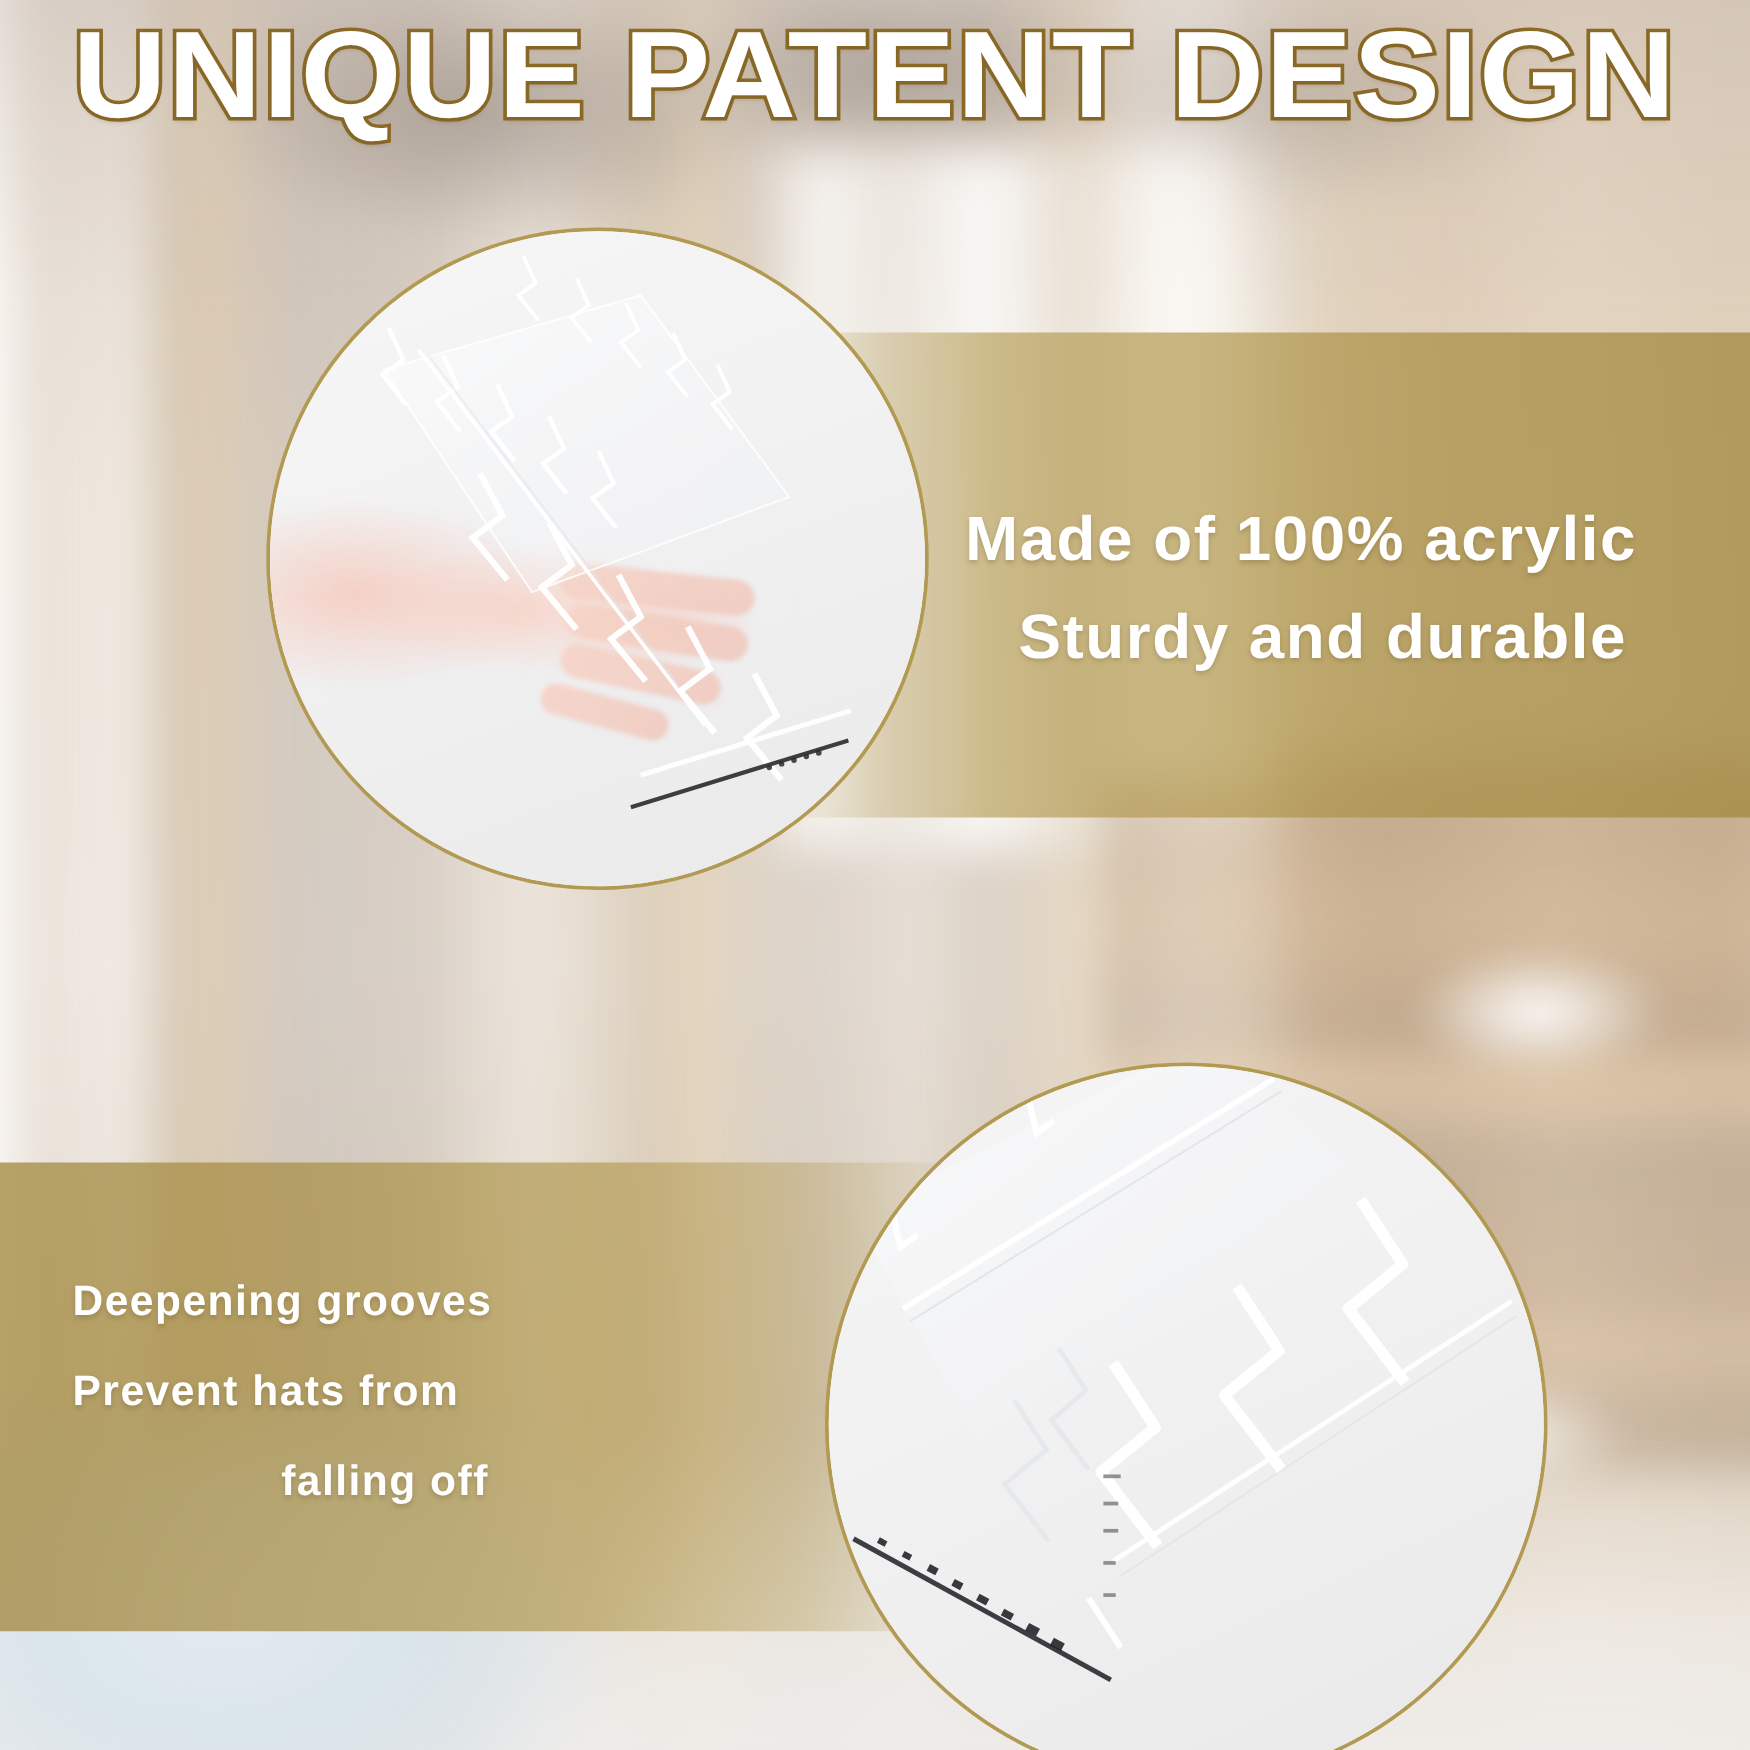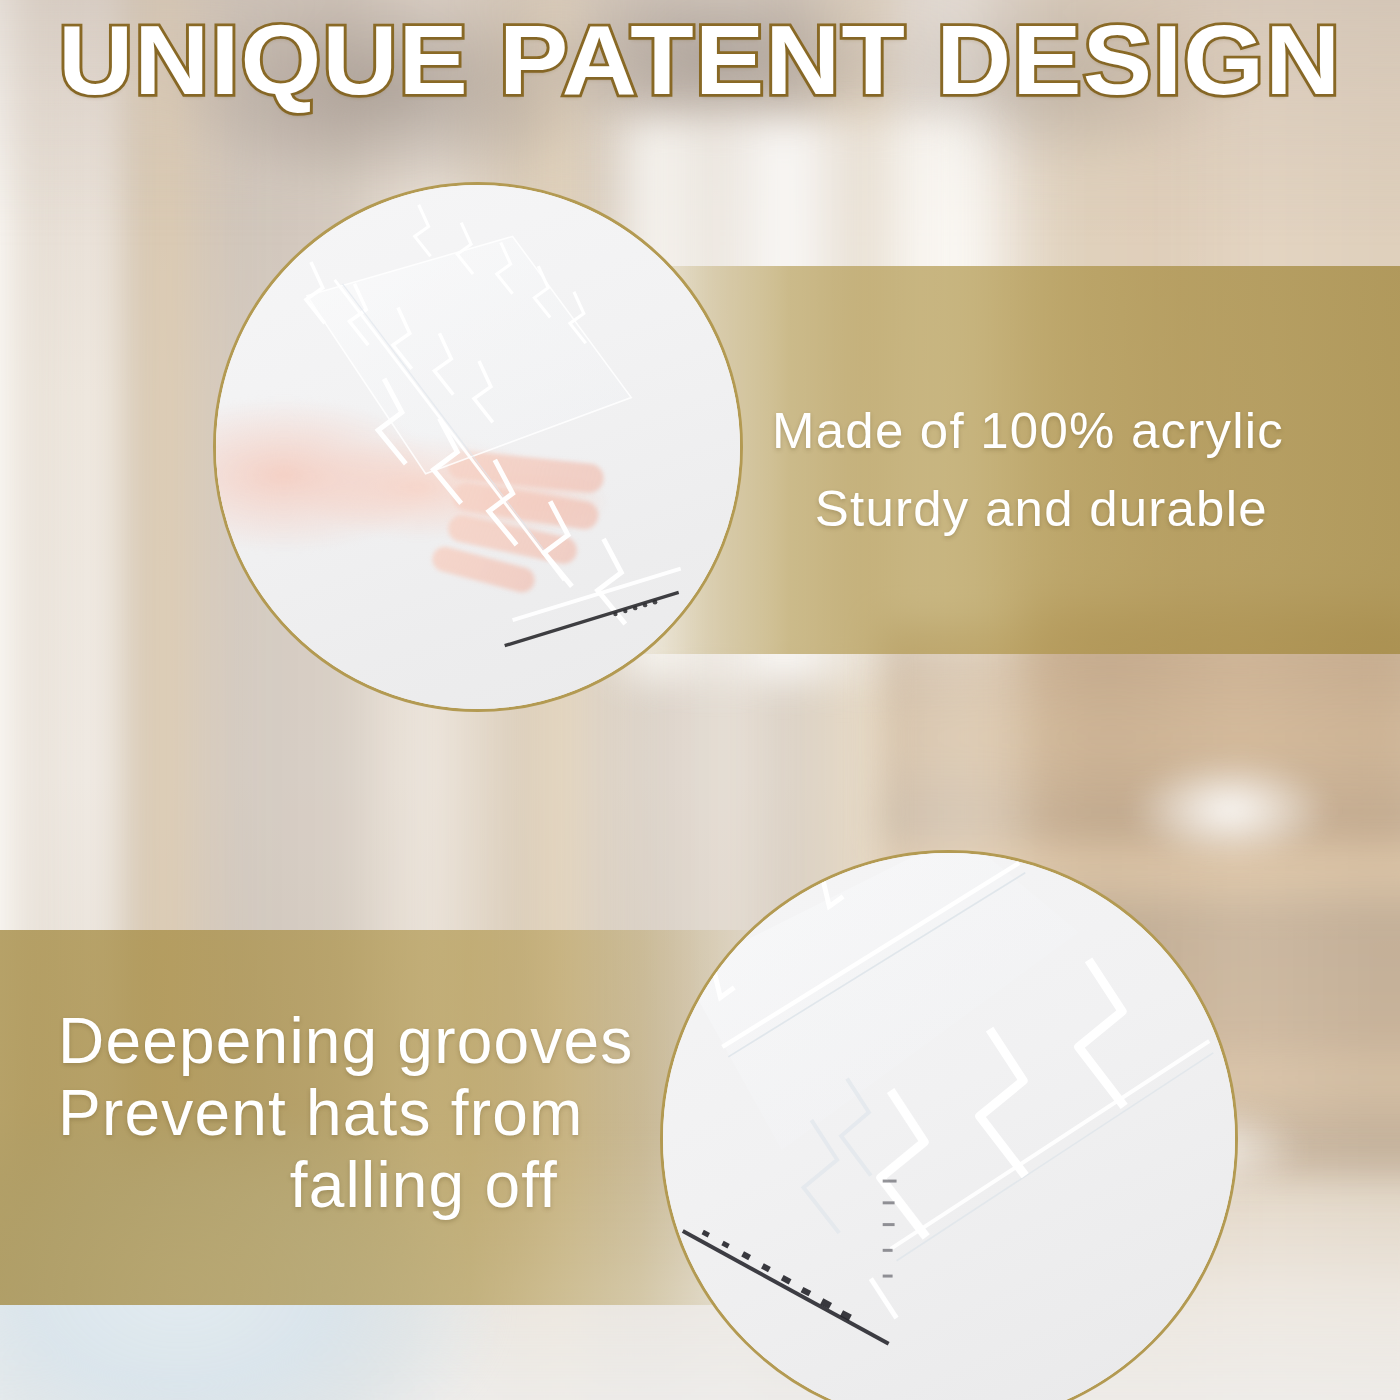--- a/index.html
+++ b/index.html
@@ -285,21 +285,21 @@
     inset: 0;
     width: 100%;
     height: 100%;
   }
 
   
   .feat {
     position: absolute;
     color: #ffffff;
     font-family: "Liberation Sans", sans-serif;
-    font-weight: 400;
+    font-weight: 700;
     white-space: nowrap;
     text-shadow: 0 2px 4px rgba(90,72,30,0.28);
   }
   .feat-right {
     left: 772px;
     top: 392px;
     width: 628px;
     text-align: left;
   }
   .feat-right .line {
@@ -313,26 +313,26 @@
     padding-left: 42px;
   }
 
   .feat-left {
     left: 58px;
     top: 1005px;
     width: 560px;
     text-align: left;
   }
   .feat-left .line {
-    font-size: 64px;
+    font-size: 34px;
     line-height: 72px;
     letter-spacing: 1.2px;
   }
   .feat-left .line3 {
-    text-align: right;
+    text-align: center;
     padding-right: 60px;
   }
 </style>
 </head>
 <body>
 
 <div class="canvas">
 
   <div class="bg-layer">
     <div class="bg-base"></div>

